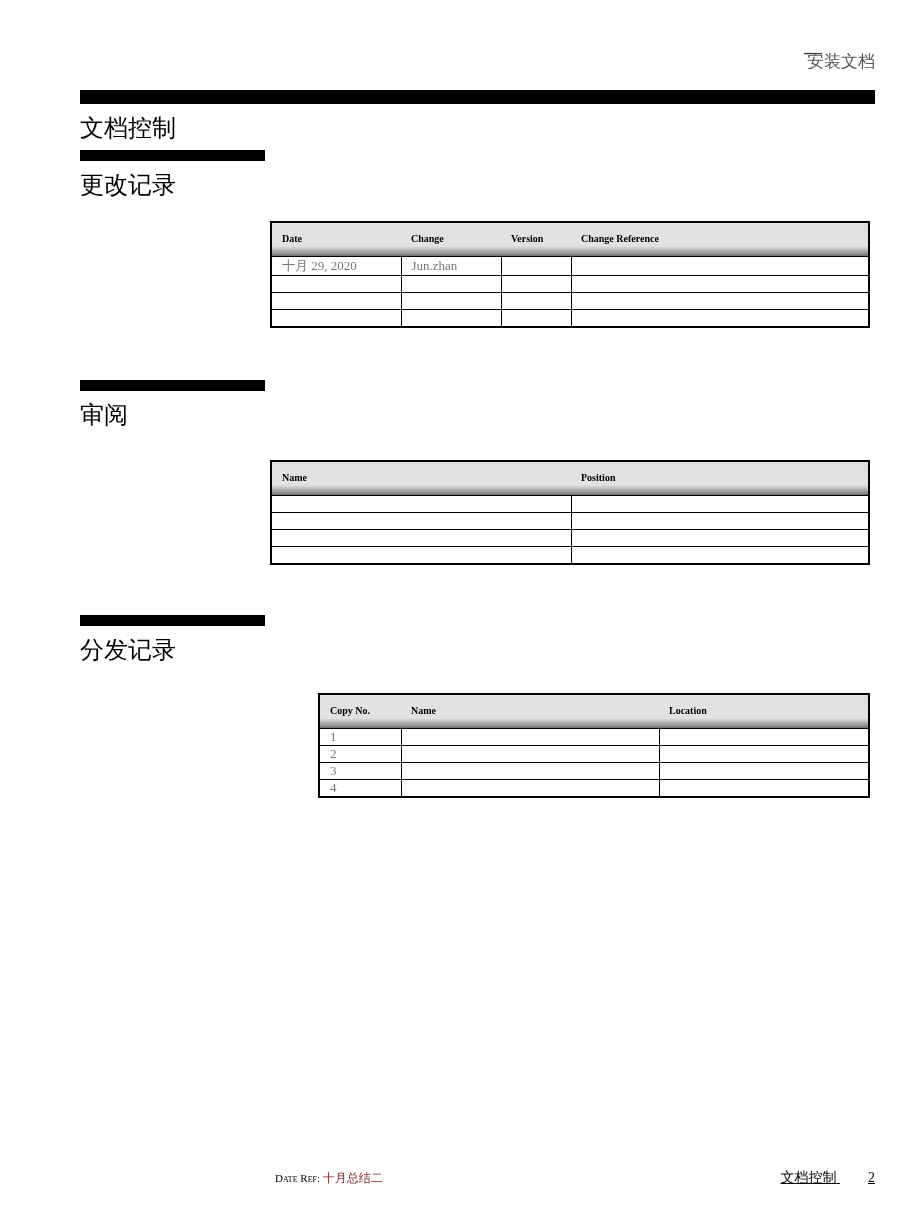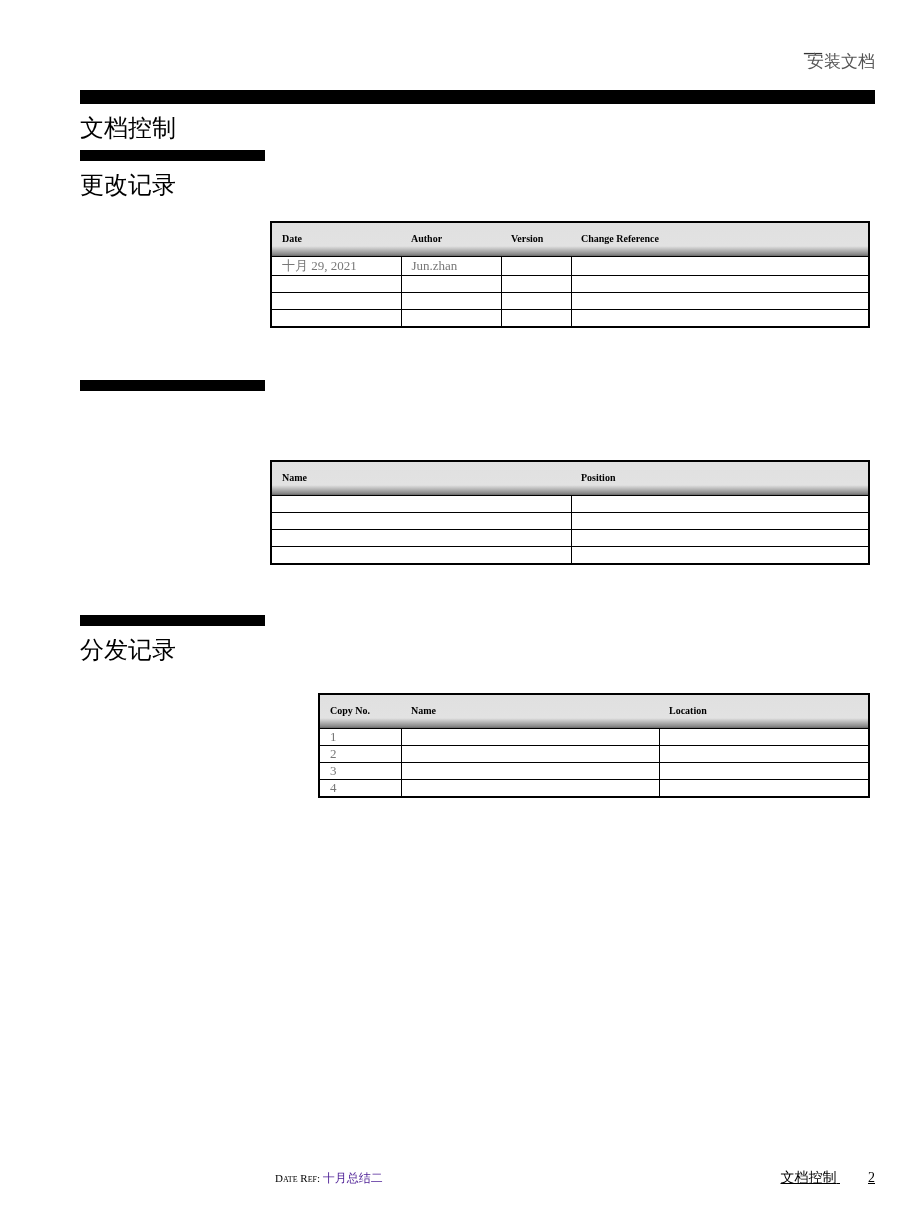--- a/index.html
+++ b/index.html
@@ -97,21 +97,21 @@
       position: absolute;
       left: 275px;
       bottom: 0;
       font-size: 11px;
     }
     .file-ref-label {
       font-variant: small-caps;
       font-family: "Times New Roman", serif;
     }
     .file-ref-value {
-      color: #4c1d95;
+      color: #7f1d1d;
       font-size: 12px;
     }
     .footer-right {
       position: absolute;
       right: 45px;
       bottom: 0;
       font-size: 14px;
       text-decoration: underline;
     }
     .page-num {
@@ -130,28 +130,28 @@
 <div class="sec1">
   <div class="section-bar"></div>
   <div class="section-title">更改记录</div>
 </div>
 
 <div class="table1">
   <table>
     <thead>
       <tr>
         <th style="width:130px">Date</th>
-        <th style="width:100px">Author</th>
+        <th style="width:100px">Change</th>
         <th style="width:70px">Version</th>
         <th>Change Reference</th>
       </tr>
     </thead>
     <tbody>
       <tr>
-        <td>十月 29, 2021</td>
+        <td>十月 29, 2020</td>
         <td>Jun.zhan</td>
         <td></td>
         <td></td>
       </tr>
       <tr>
         <td></td>
         <td></td>
         <td></td>
         <td></td>
       </tr>
@@ -166,20 +166,21 @@
         <td></td>
         <td></td>
         <td></td>
       </tr>
     </tbody>
   </table>
 </div>
 
 <div class="sec2">
   <div class="section-bar"></div>
+  <div class="section-title">审阅</div>
 </div>
 
 <div class="table2">
   <table>
     <thead>
       <tr>
         <th style="width:300px">Name</th>
         <th>Position</th>
       </tr>
     </thead>

